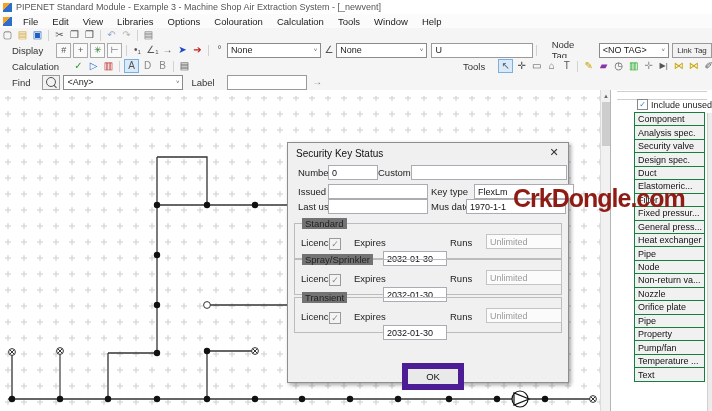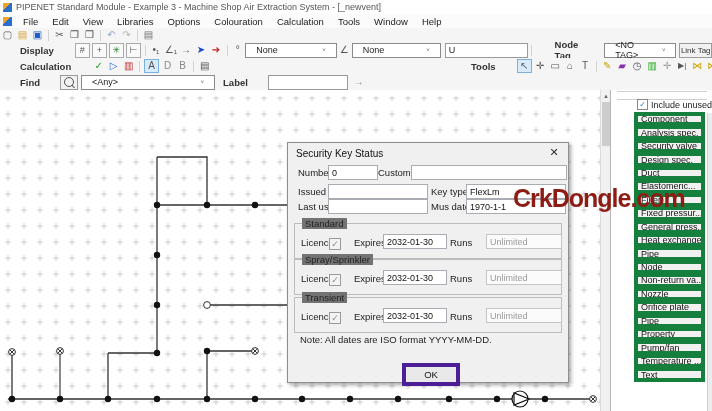--- a/index.html
+++ b/index.html
@@ -17,63 +17,63 @@
       border-bottom:1px solid #e2e2e2;}
   .tb1{top:28px;height:14px;}
   .tb2{top:42px;height:16px;}
   .tb3{top:58px;height:16px;}
   .tb4{top:74px;height:16px;}
   .ti{display:inline-flex;align-items:center;justify-content:center;min-width:13px;height:12px;
       font-size:10px;line-height:12px;margin:0 1px;color:#555;}
   .sep{width:1px;height:11px;background:#d2d2d2;margin:0 3px;}
   .tog{border:1px solid #aaa;background:#fafafa;width:13px;height:13px;font-size:9px;}
   .sel{border:1px solid #7ab0dd;background:#d9eafb;}
-  .lbl{margin:0 20px;color:#333;font-weight:bold;}
+  .lbl{margin:0 12px;color:#333;}
   .combo{background:#fff;border:1px solid #8a8a8a;height:13px;display:inline-flex;align-items:center;
-         font-size:9px;padding:0 10px;color:#222;}
+         font-size:9px;padding:0 3px;color:#222;}
   .combo .arr{margin-left:auto;font-size:6px;color:#555;padding-left:3px;}
   .fieldbox{background:#fff;border:1px solid #9a9a9a;height:13px;display:inline-flex;align-items:center;
             font-size:9px;padding:0 3px;color:#222;}
   .mag{width:8px;height:8px;border:1.3px solid #555;border-radius:50%;position:relative;display:inline-block;}
   .mag::after{content:"";position:absolute;width:4px;height:1.4px;background:#555;transform:rotate(45deg);
               left:6px;top:8px;}
   .btn{background:#f2f2f2;border:1px solid #9a9a9a;display:inline-flex;align-items:center;justify-content:center;}
   
   .canvas{left:0;top:90px;width:600px;height:321px;background:#fff;}
   .vscroll{left:600px;top:90px;width:10px;height:321px;background:#f1f1f1;border-left:1px solid #dcdcdc;}
   .vscroll .up{height:11px;font-size:6px;color:#666;display:flex;align-items:center;justify-content:center;background:#f1f1f1;}
   .vscroll .thumb{margin:1px 1px;height:44px;background:#cdcdcd;}
   
   .sidebar{left:610px;top:90px;width:102px;height:321px;background:#fff;border-left:1px solid #b5b5b5;}
   .grip{height:7px;border-top:1px solid #cfcfcf;border-bottom:1px solid #cfcfcf;margin:1px 6px 0 6px;}
   .inc-row{position:absolute;left:26px;top:9px;display:flex;align-items:center;font-size:9px;color:#222;
            width:76px;overflow:hidden;white-space:nowrap;}
   .cb{width:9px;height:9px;border:1px solid #888;background:#fff;font-size:8px;line-height:8px;color:#2f7fbf;
       display:inline-flex;align-items:center;justify-content:center;margin-right:3px;flex:0 0 9px;}
   .sb-items{position:absolute;left:23px;top:23px;width:71px;display:flex;flex-direction:column;}
-  .sb-btn{flex:0 0 14.45px;height:14.45px;box-sizing:border-box;background:#f1f1f1;border:4px solid #15803d;
+  .sb-btn{flex:0 0 14.45px;height:14.45px;box-sizing:border-box;background:#f1f1f1;border:1px solid #15803d;
           margin-top:-1px;font-size:9px;color:#111;display:flex;align-items:center;padding:0 3px;
           white-space:nowrap;overflow:hidden;}
   .sb-scroll{position:absolute;left:96px;top:23px;width:5px;height:298px;background:#ececec;border-left:1px solid #d0d0d0;}
   
   .dialog{left:287px;top:142px;width:280px;height:239px;background:#f0f0f0;border:1px solid #8e8e8e;
           box-shadow:2px 2px 4px rgba(0,0,0,.35);font-size:9.5px;color:#222;z-index:10;}
   .dlg-title{position:absolute;left:8px;top:5px;font-size:10px;color:#111;}
   .dlg-close{position:absolute;right:7px;top:3px;font-size:11px;color:#333;width:14px;text-align:center;}
   .dl{position:absolute;color:#222;}
   .din{position:absolute;background:#fff;border:1px solid #a9adb3;height:13px;font-size:9px;color:#111;
        display:flex;align-items:center;padding:0 3px;}
   .grp{position:absolute;left:6px;width:266px;height:34px;border:1px solid #bcbcbc;}
   .grp-label{position:absolute;top:-6px;left:7px;background:#737373;padding:0 3px;font-size:9.5px;}
   .gl{position:absolute;top:13px;font-size:9.5px;color:#222;}
   .gcb{position:absolute;left:34px;top:14px;width:10px;height:10px;border:1px solid #9a9a9a;background:#f3f3f3;
        font-size:9px;line-height:9px;color:#8a8a8a;display:flex;align-items:center;justify-content:center;}
-  .gdate{position:absolute;left:88px;top:10px;width:56px;}
+  .gdate{position:absolute;left:88px;top:27px;width:56px;}
   .gruns{position:absolute;left:191px;top:10px;width:68px;background:#fbfbfb;border-color:#c4c4c4;color:#9a9a9a;}
-  .ok{position:absolute;left:114px;top:220px;width:50px;height:15px;background:#e9e9e9;border:4px solid #4c1d95;
+  .ok{position:absolute;left:114px;top:220px;width:50px;height:15px;background:#e9e9e9;border:6px solid #4c1d95;
       font-size:9.5px;display:flex;align-items:center;justify-content:center;color:#111;}
   .note{position:absolute;left:12px;top:191px;font-size:9.5px;color:#222;}
   
   .watermark{left:513px;top:184px;z-index:50;font-size:25px;font-weight:800;letter-spacing:-1px;
              color:#8e1c15;white-space:nowrap;}
 </style>
 </head>
 <body>
 
 <div class="abs titlebar">
@@ -306,21 +306,21 @@
   <span class="dl" style="left:90px;top:24px">Customer</span>
   <span class="din" style="left:123px;top:22px;width:148px">
       <span></span>
     </span>
 
   <span class="dl" style="left:10px;top:43px">Issued</span>
   <span class="din" style="left:40px;top:41px;width:92px">
       <span></span>
     </span>
   <span class="dl" style="left:143px;top:43px">Key type</span>
-  <span class="din" style="left:178px;top:41px;width:92px">
+  <span class="din" style="left:186px;top:41px;width:92px">
       <span>FlexLm</span>
     </span>
 
   <span class="dl" style="left:10px;top:58px">Last used</span>
   <span class="din" style="left:40px;top:56px;width:92px">
       <span></span>
     </span>
   <span class="dl" style="left:143px;top:58px">Mus date</span>
   <span class="din" style="left:178px;top:56px;width:92px">
       <span>1970-1-1</span>
@@ -361,17 +361,16 @@
     <span class="gl" style="left:59px">Expires</span>
     <span class="din gdate">
         <span>2032-01-30</span>
       </span>
     <span class="gl" style="left:155px">Runs</span>
     <span class="din gruns">
         <span>Unlimited</span>
       </span>
   </div>
 
-  <div class="note">Note: All dates are ISO format YYYY-MM-DD.</div>
   <div class="ok">OK</div>
 </div>
 
 <div class="abs watermark" style="color: rgb(142, 28, 21);">CrkDongle.com</div>
 
 </body></html>

